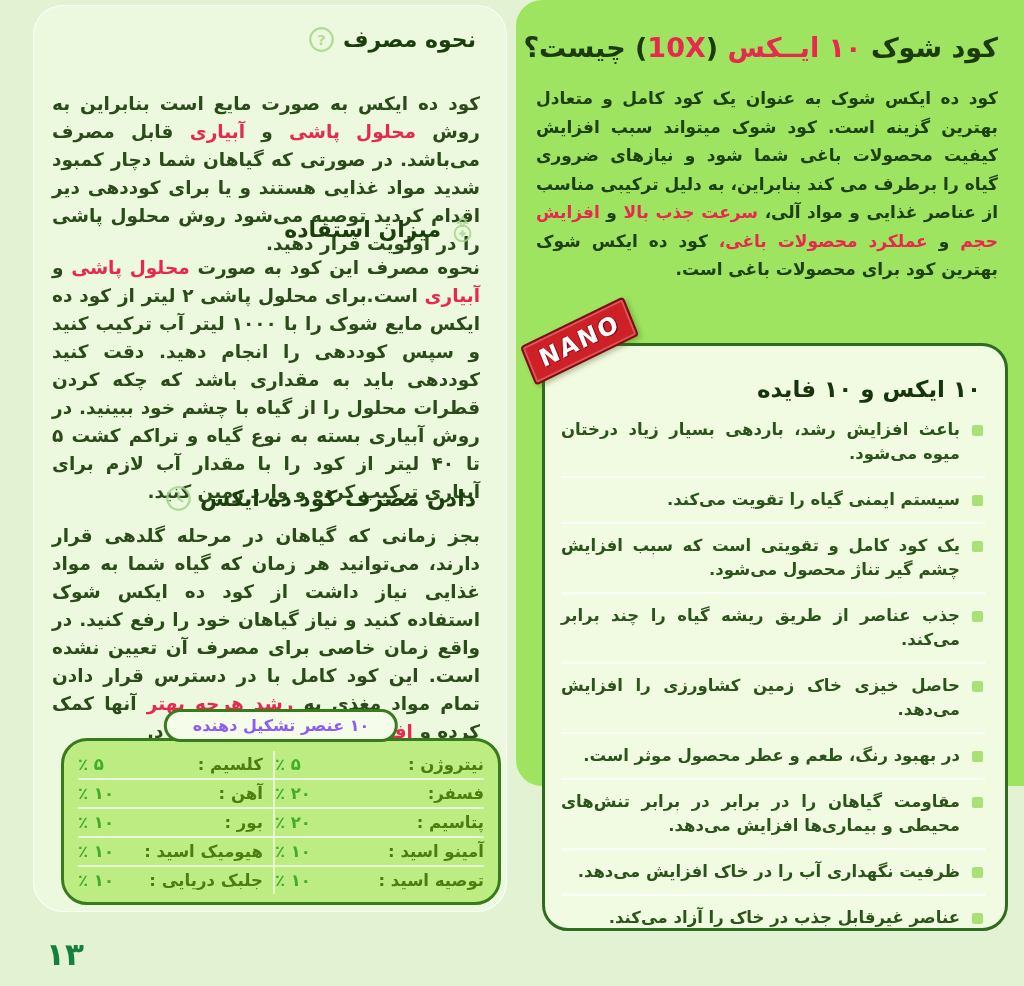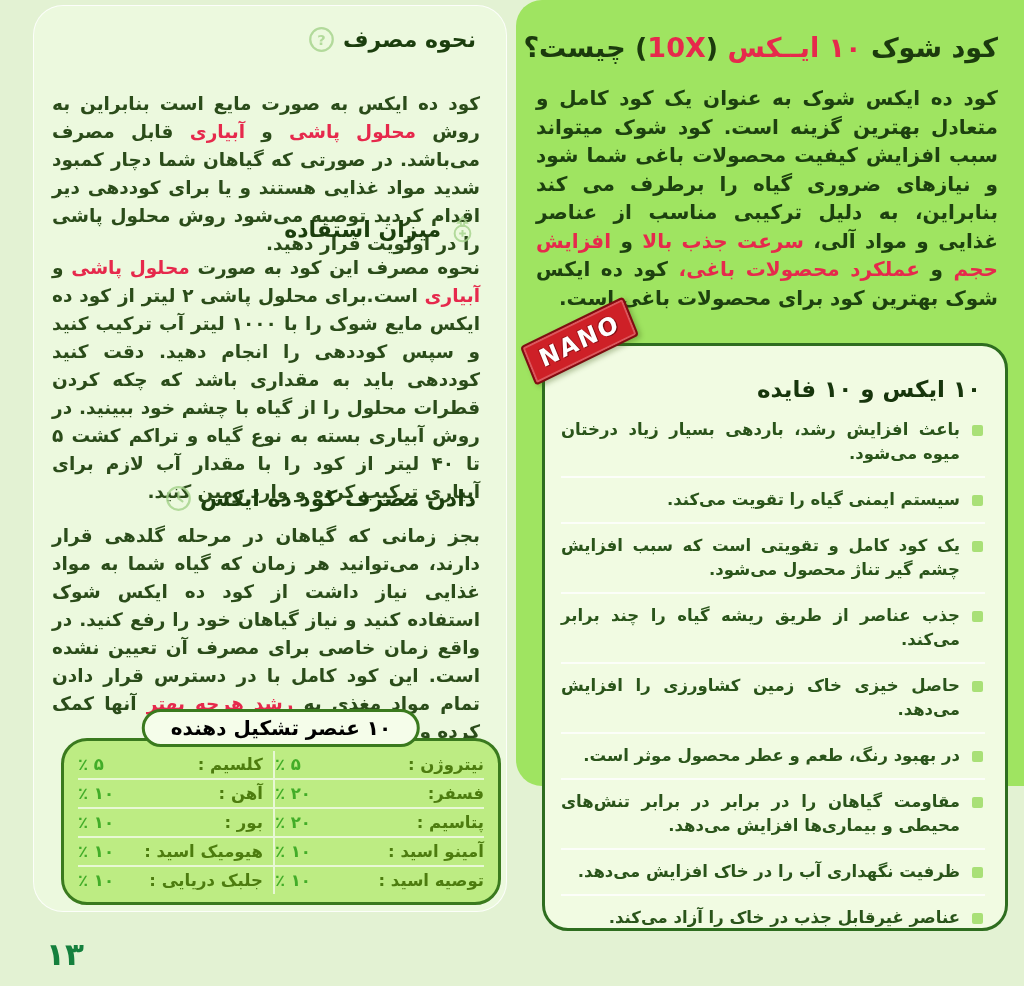--- a/index.html
+++ b/index.html
@@ -16,40 +16,40 @@
   .lc-para { position:absolute; right:26px; left:18px; color:#2b4c1a; font-size:18.5px;
     line-height:28px; font-weight:bold; text-align:justify; }
   .lc-para span, .rc-para span, .rc-title span { unicode-bidi:normal; }
   .red { color:#e6294c; font-weight:bold; }
 
   
   .el-table { position:absolute; left:27px; top:732px; width:440px; height:167px;
     background:#bdec83; border:3px solid #3a7a1e; border-radius:26px; }
   .el-pill { position:absolute; top:-32px; left:50%; transform:translateX(-50%);
     background:#f5fdea; border:3px solid #3a7a1e; border-radius:999px; padding:4px 26px;
-    font-size:20px; font-weight:bold; color:#000000; white-space:nowrap; }
+    font-size:16px; font-weight:bold; color:#8b5cf6; white-space:nowrap; }
   .t-rows { position:absolute; inset:10px 14px 8px 14px; display:flex; flex-direction:column; }
   .t-row { flex:1; display:flex; align-items:center; }
   .t-row + .t-row { border-top:2px solid rgba(255,255,255,.65); }
   .t-half { display:flex; align-items:center; height:100%; }
   .t-half.a { flex:0 0 52%; border-left:2px solid rgba(255,255,255,.65); }
   .t-half.b { flex:1; padding-right:10px; }
   .t-label { flex:1; font-size:16.5px; font-weight:bold; color:#4d7c0f; text-align:right; padding-left:4px; }
   .t-value { flex:0 0 58px; direction:ltr; unicode-bidi:isolate; text-align:left;
     font-size:16.5px; font-weight:bold; color:#42ad28; }
 
   .page-number { position:absolute; left:46px; top:936px; font-size:31px; font-weight:bold;
     color:#15803d; }
 
   
   .right-panel { position:absolute; left:516px; top:0; width:508px; height:786px;
     background:#9fe461; border-radius:26px 0 0 26px; }
   .rc-title { position:absolute; top:32px; right:26px; left:14px; font-size:27px; font-weight:bold;
     color:#1b3a0d; text-align:right; white-space:nowrap; }
-  .rc-para { position:absolute; top:84px; right:26px; left:20px; color:#1d400f; font-size:20px;
+  .rc-para { position:absolute; top:84px; right:26px; left:20px; color:#1d400f; font-size:17px;
     line-height:28.5px; font-weight:bold; text-align:justify; }
 
   .benefits-box { position:absolute; top:343px; left:26px; right:16px; height:588px;
     background:#f1fbe2; border:3px solid #2e6d1f; border-radius:26px; padding:12px 20px 10px 16px;
     overflow:hidden; }
   .benefits-title { font-size:23px; font-weight:bold; color:#17350c; text-align:right;
     margin:18px 4px 6px 0; }
   .b-item { display:flex; align-items:flex-start; padding:10px 0 10px 0; }
   .b-item + .b-item { border-top:2px solid rgba(255,255,255,.8); }
   .b-bullet { flex:0 0 11px; width:11px; height:11px; margin:7px 2px 0 12px;

